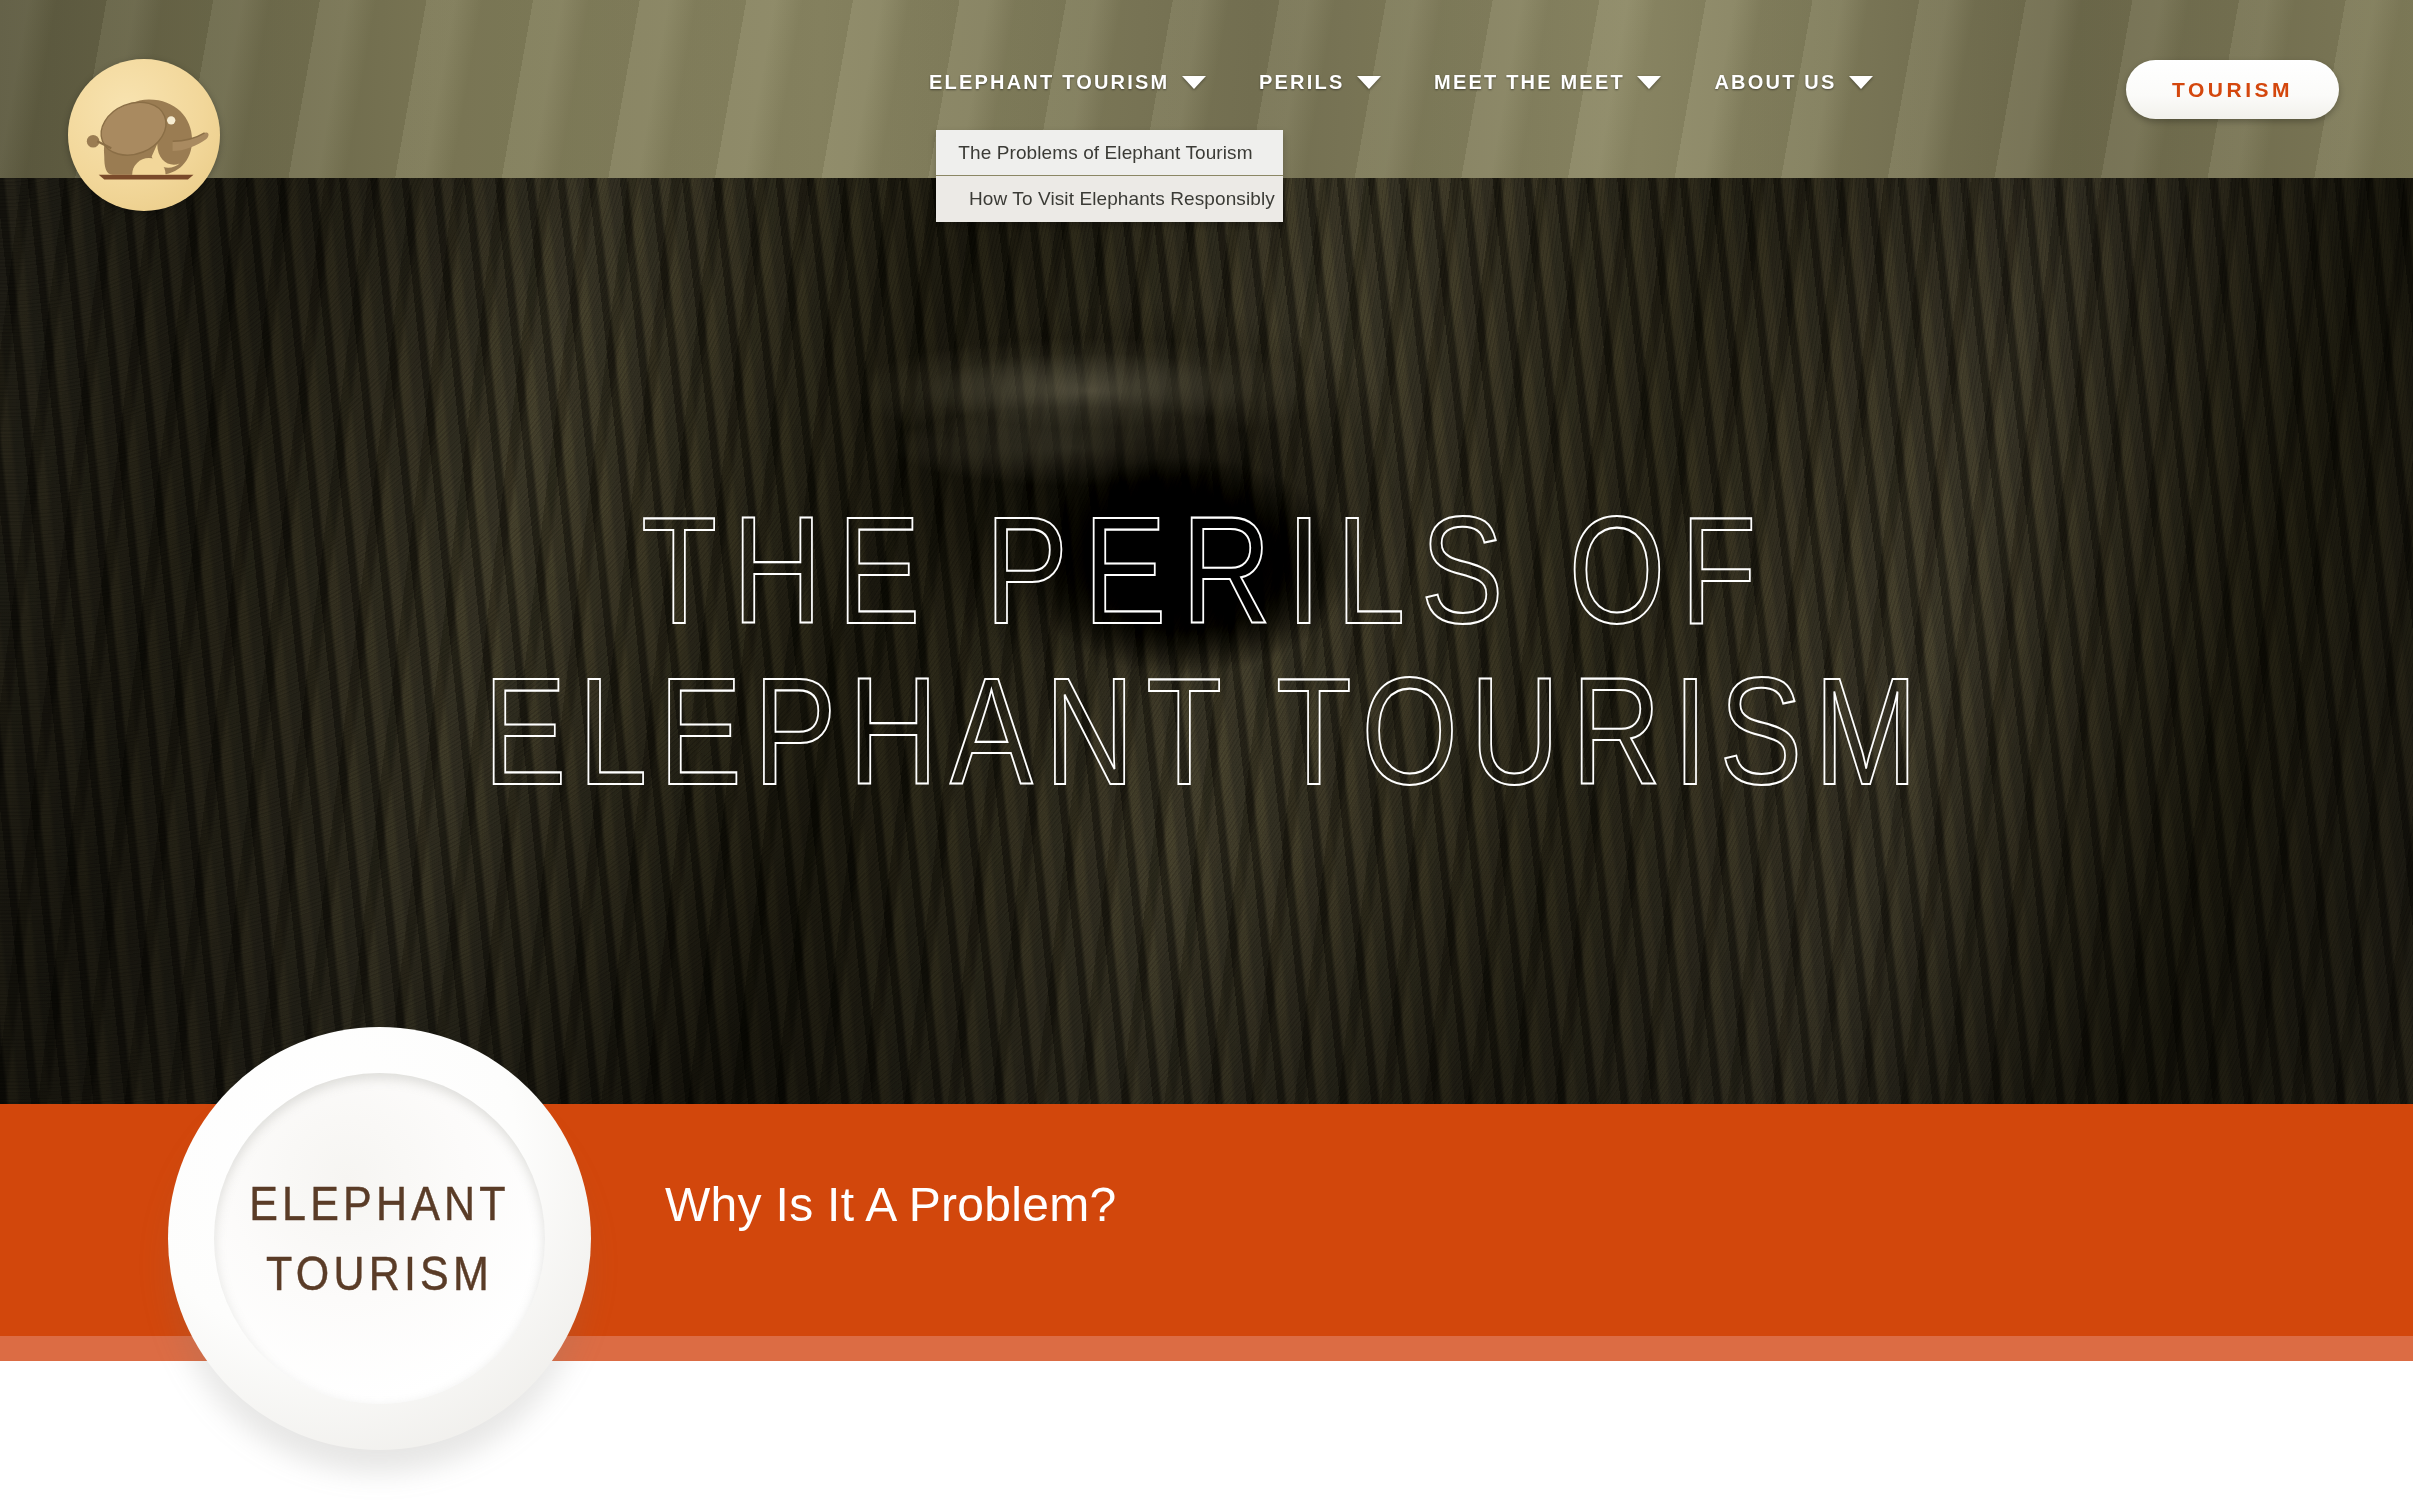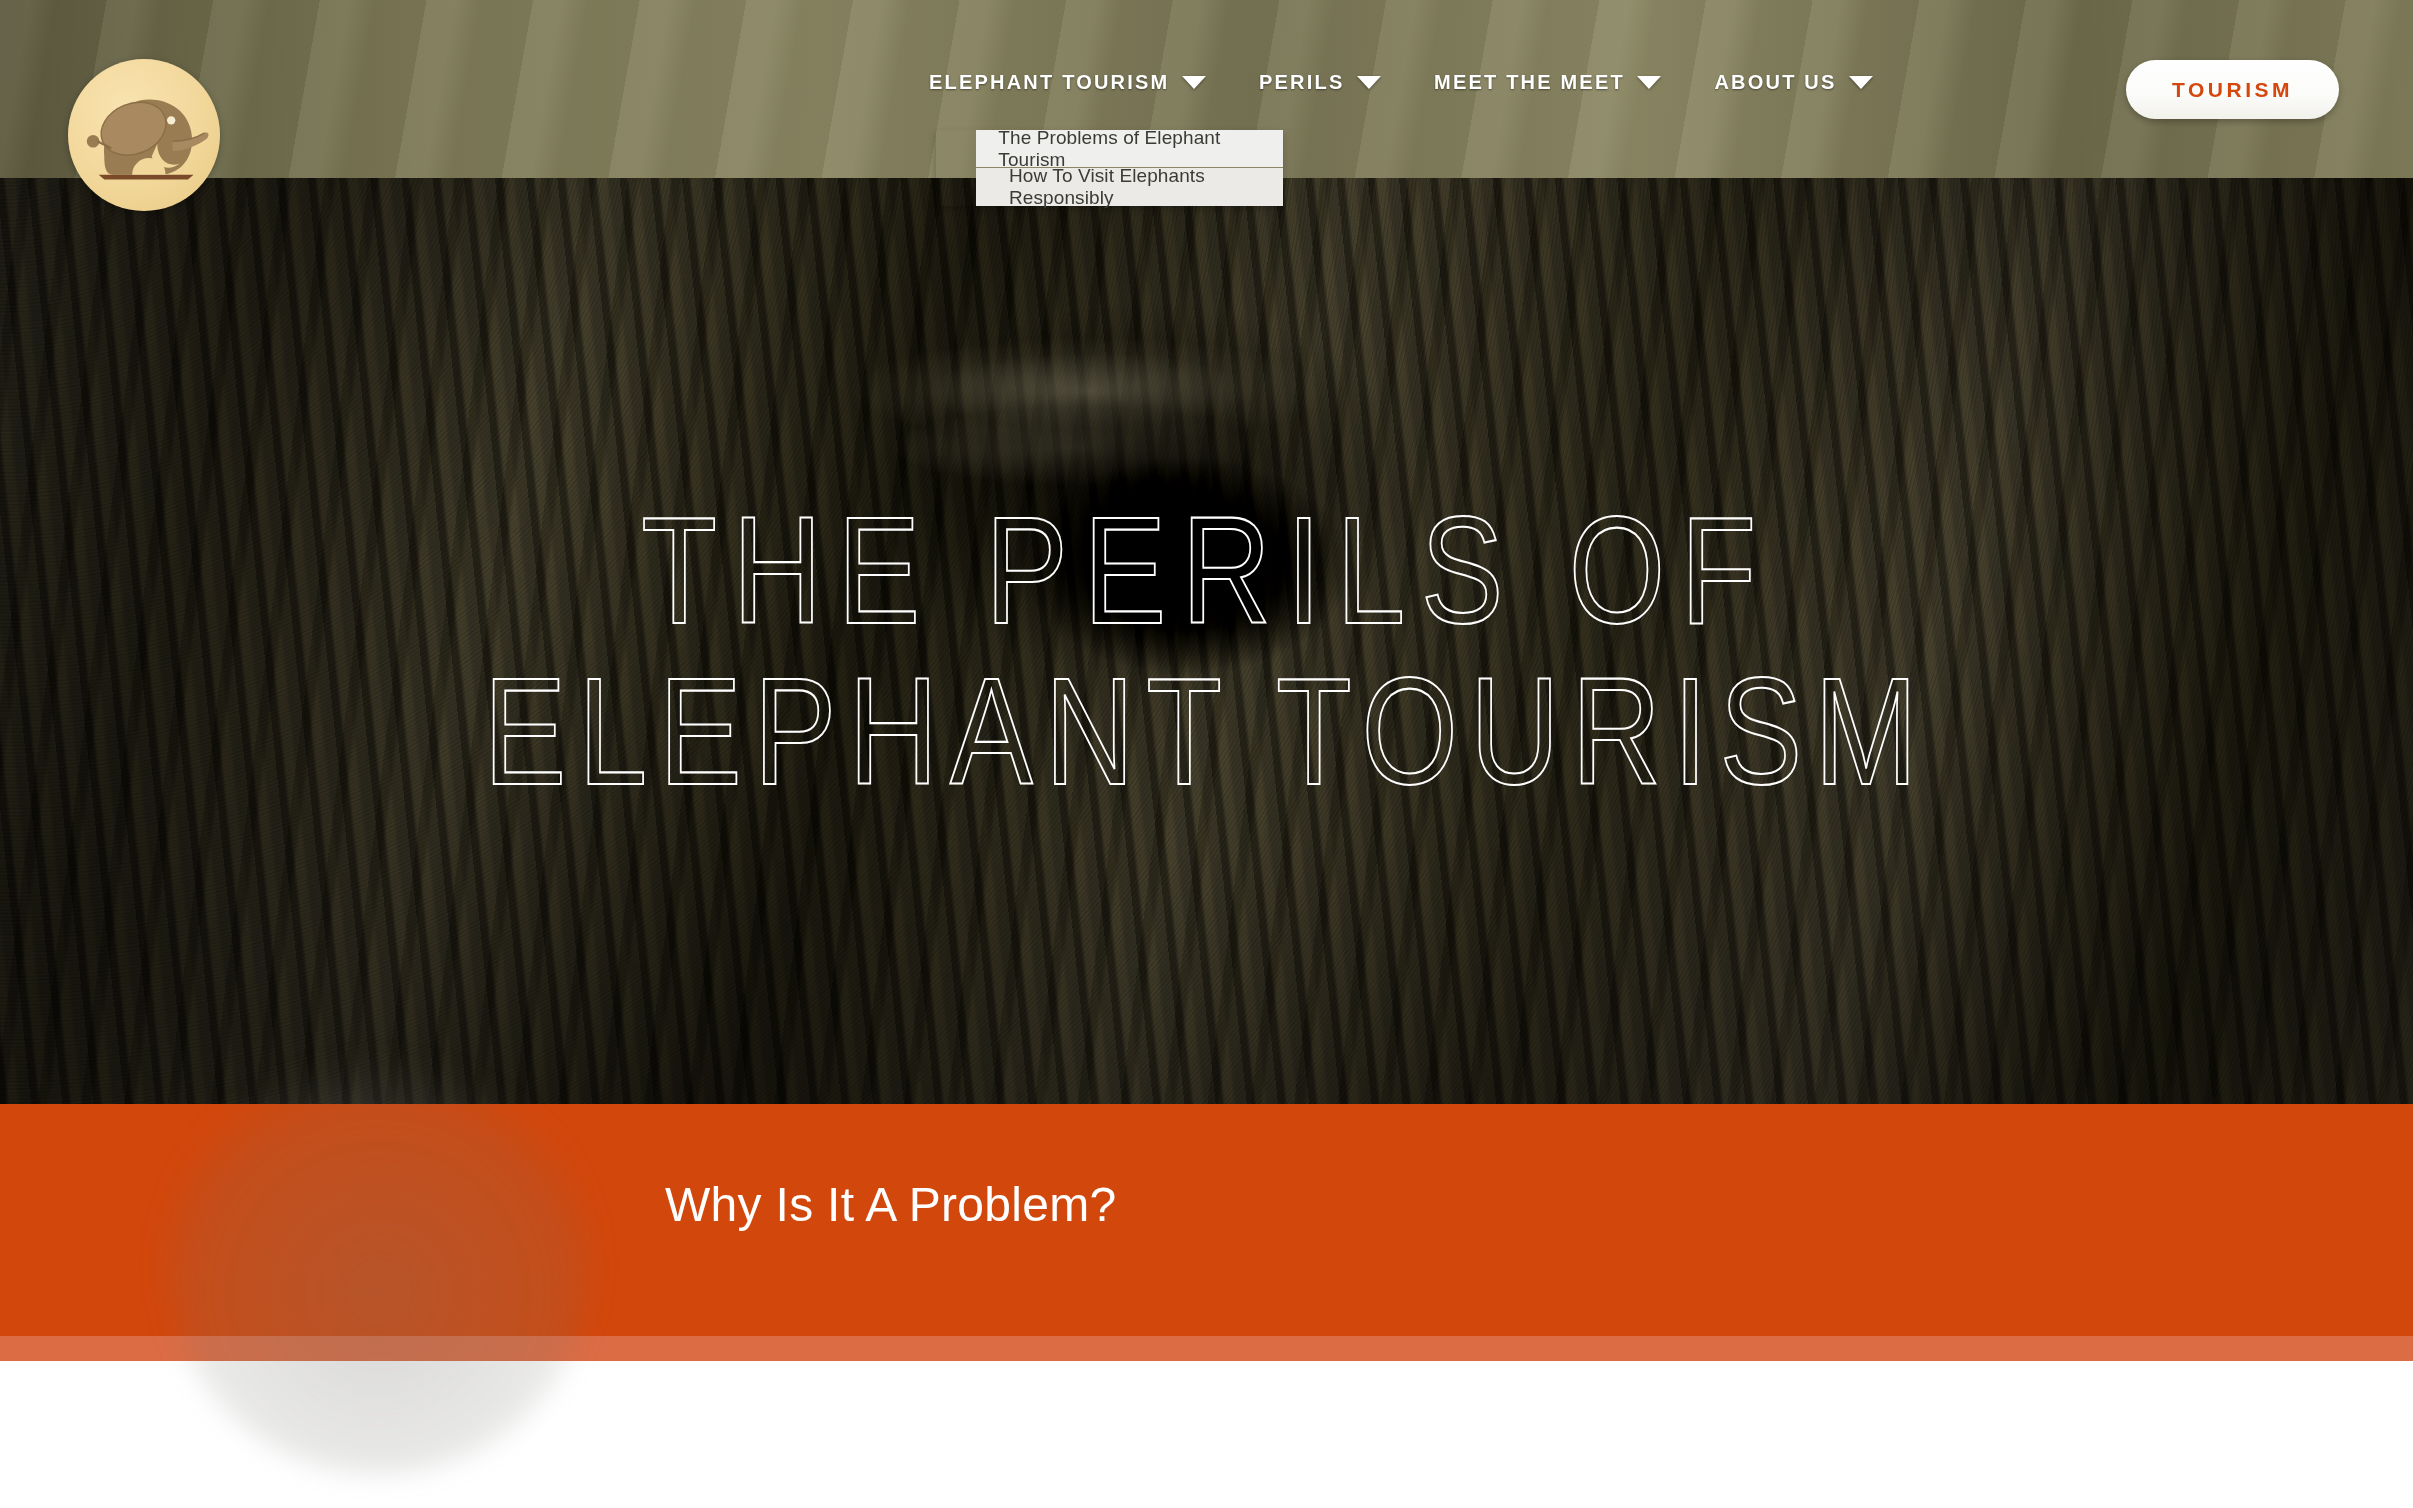--- a/index.html
+++ b/index.html
@@ -108,25 +108,24 @@
     box-shadow:0 2.8px 6.3px rgba(0,0,0,0.26);
   }
 
   
   .dropdown {
     position:absolute; left:936px; top:130px; width:347px;
     z-index:35;
     box-shadow:0 2.8px 7px rgba(0,0,0,0.25);
   }
   .dropdown-item {
-    height:38px; display:flex; align-items:center;
+    height:46px; display:flex; align-items:center;
     padding-left:22.3px;
     font-size:19px; color:#3b3b36; letter-spacing:0.1px;
     cursor:pointer;
-    margin-left:40px;
   }
   .dd-1 { background:#efefed; border-bottom:1.4px solid #8b8765; }
   .dd-2 { background:#eceae6;padding-left:33px; }
 
   
   .hero-title {
     position:absolute; left:0; top:482px; width:2413px;
     text-align:center; z-index:15;
     color:#ffffff;
     font-family:"Liberation Sans", sans-serif;
@@ -215,20 +214,26 @@
     <span class="title-l2">ELEPHANT TOURISM</span>
   </div>
 
   <div class="band"></div>
   <div class="band-strip"></div>
   <div class="band-title">Why Is It A Problem?</div>
 
   <div class="white-sec"></div>
 
   <div class="badge-shadow"></div>
+  <div class="badge">
+    <div class="badge-inner">
+      <div class="badge-line badge-l1">ELEPHANT</div>
+      <div class="badge-line badge-l2">TOURISM</div>
+    </div>
+  </div>
 
   <div class="header"></div>
 
   <div class="logo">
     <svg viewBox="0 0 218 218">
       <defs>
         <clipPath id="lclip">
             <circle cx="109" cy="109" r="109"></circle>
           </clipPath>
       </defs>

